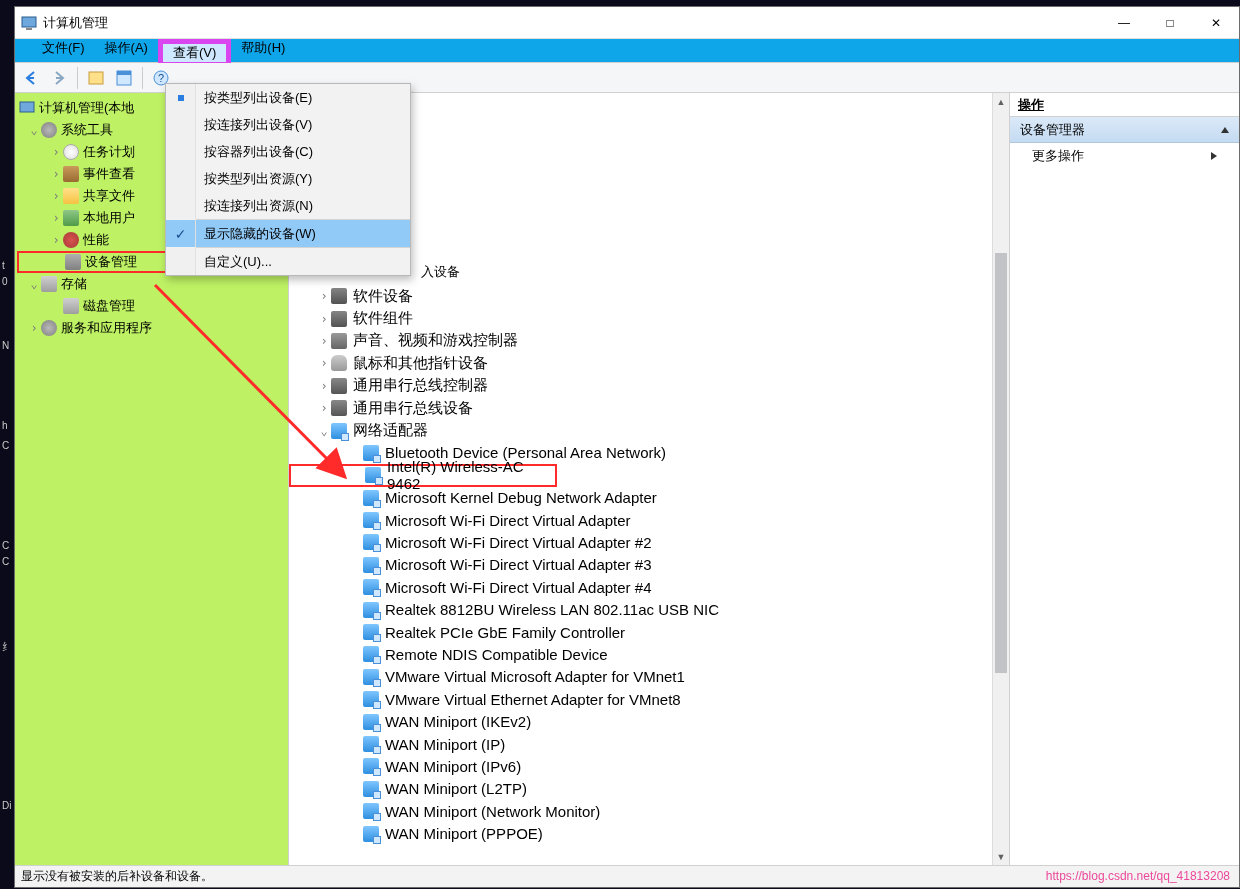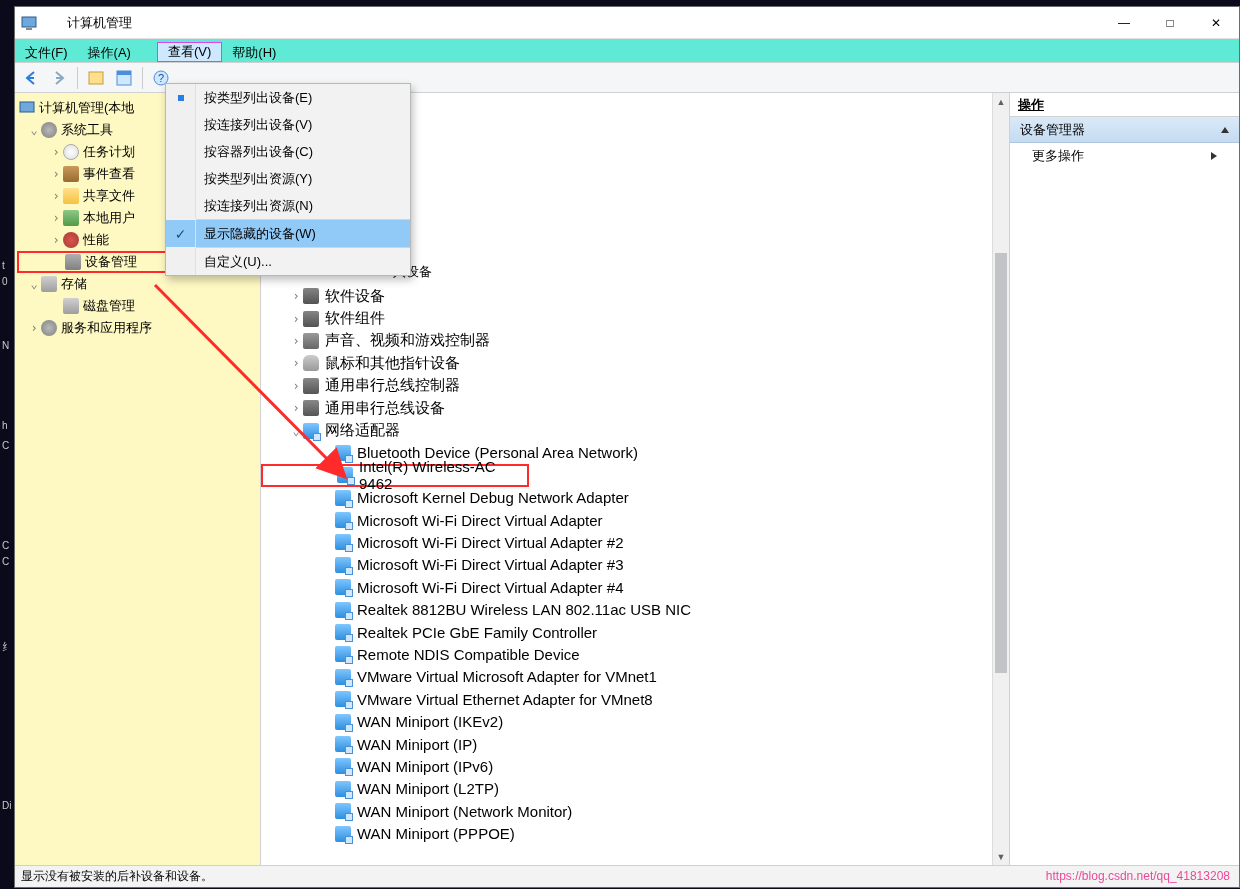--- a/index.html
+++ b/index.html
@@ -6,31 +6,31 @@
 body { font-family: "Microsoft YaHei", "Segoe UI", Tahoma, sans-serif; font-size: 12px; background: #000; width: 1240px; height: 889px; overflow: hidden; position: relative; }
 .desktop { position: absolute; inset: 0; background: #0a0a1a; }
 .desktop-labels { position: absolute; left: 2px; color: #ccc; font-size: 10px; }
 .dl1 { top: 260px; } .dl2 { top: 276px; }
 .dl3 { top: 340px; } .dl4 { top: 420px; } .dl5 { top: 440px; }
 .dl6 { top: 540px; } .dl7 { top: 556px; }
 .dl8 { top: 640px; } .dl9 { top: 800px; }
 .window { position: absolute; left: 14px; top: 6px; width: 1226px; height: 882px; background: #fff; border: 1px solid #6b6b6b; display: flex; flex-direction: column; }
 .titlebar { height: 32px; display: flex; align-items: center; background: #fff; border-bottom: 1px solid #e0e0e0; padding-left: 6px; }
 .title-icon { width: 16px; height: 16px; margin-right: 6px; }
-.title-text { flex: 1; font-size: 13px; margin-left: 24px; }
+.title-text { flex: 1; font-size: 13px; }
 .win-controls { display: flex; }
 .win-btn { width: 46px; height: 32px; display: flex; align-items: center; justify-content: center; }
-.menubar { height: 24px; display: flex; align-items: flex-end; background: #5eead4; border-bottom: 1px solid #d0d0d0; padding-left: 0; }
+.menubar { height: 24px; display: flex; align-items: flex-start; background: #0ea5e9; border-bottom: 1px solid #d0d0d0; padding-left: 17px; }
 .menu-item { padding: 0 10px; display: flex; align-items: center; font-size: 13px; }
-.menu-item.active { background: #cde8ff; border: 1px solid #d946ef; margin-left: 16px; }
+.menu-item.active { background: #cde8ff; border: 5px solid #d946ef; }
 .toolbar { height: 30px; display: flex; align-items: center; background: #f5f6f7; border-bottom: 1px solid #d0d0d0; padding-left: 4px; gap: 4px; }
 .tb-btn { width: 24px; height: 24px; display: flex; align-items: center; justify-content: center; border: 1px solid transparent; }
 .tb-sep { width: 1px; height: 22px; background: #ccc; margin: 0 2px; }
 .main-area { flex: 1; display: flex; overflow: hidden; }
-.left-pane { width: 246px; border-right: 1px solid #d0d0d0; background: #fef9c3; overflow: hidden; }
+.left-pane { width: 274px; border-right: 1px solid #d0d0d0; background: #bef264; overflow: hidden; }
 .tree { padding: 4px 2px; }
 .tree-row { display: flex; align-items: center; height: 22px; white-space: nowrap; }
 .exp { width: 14px; text-align: center; color: #7a7a7a; font-size: 12px; font-family: monospace; cursor: default; }
 .node-icon { width: 16px; height: 16px; margin-right: 4px; flex-shrink: 0; }
 .tree-label { font-size: 13px; }
 .highlight-red { border: 2px solid #ff2a2a; }
 .center-pane { flex: 1; position: relative; background: #fff; overflow: hidden; }
 .device-list { padding-top: 2px; }
 .dev-row { display: flex; align-items: center; height: 22.4px; }
 .dev-row .exp { margin-left: 28px; }

